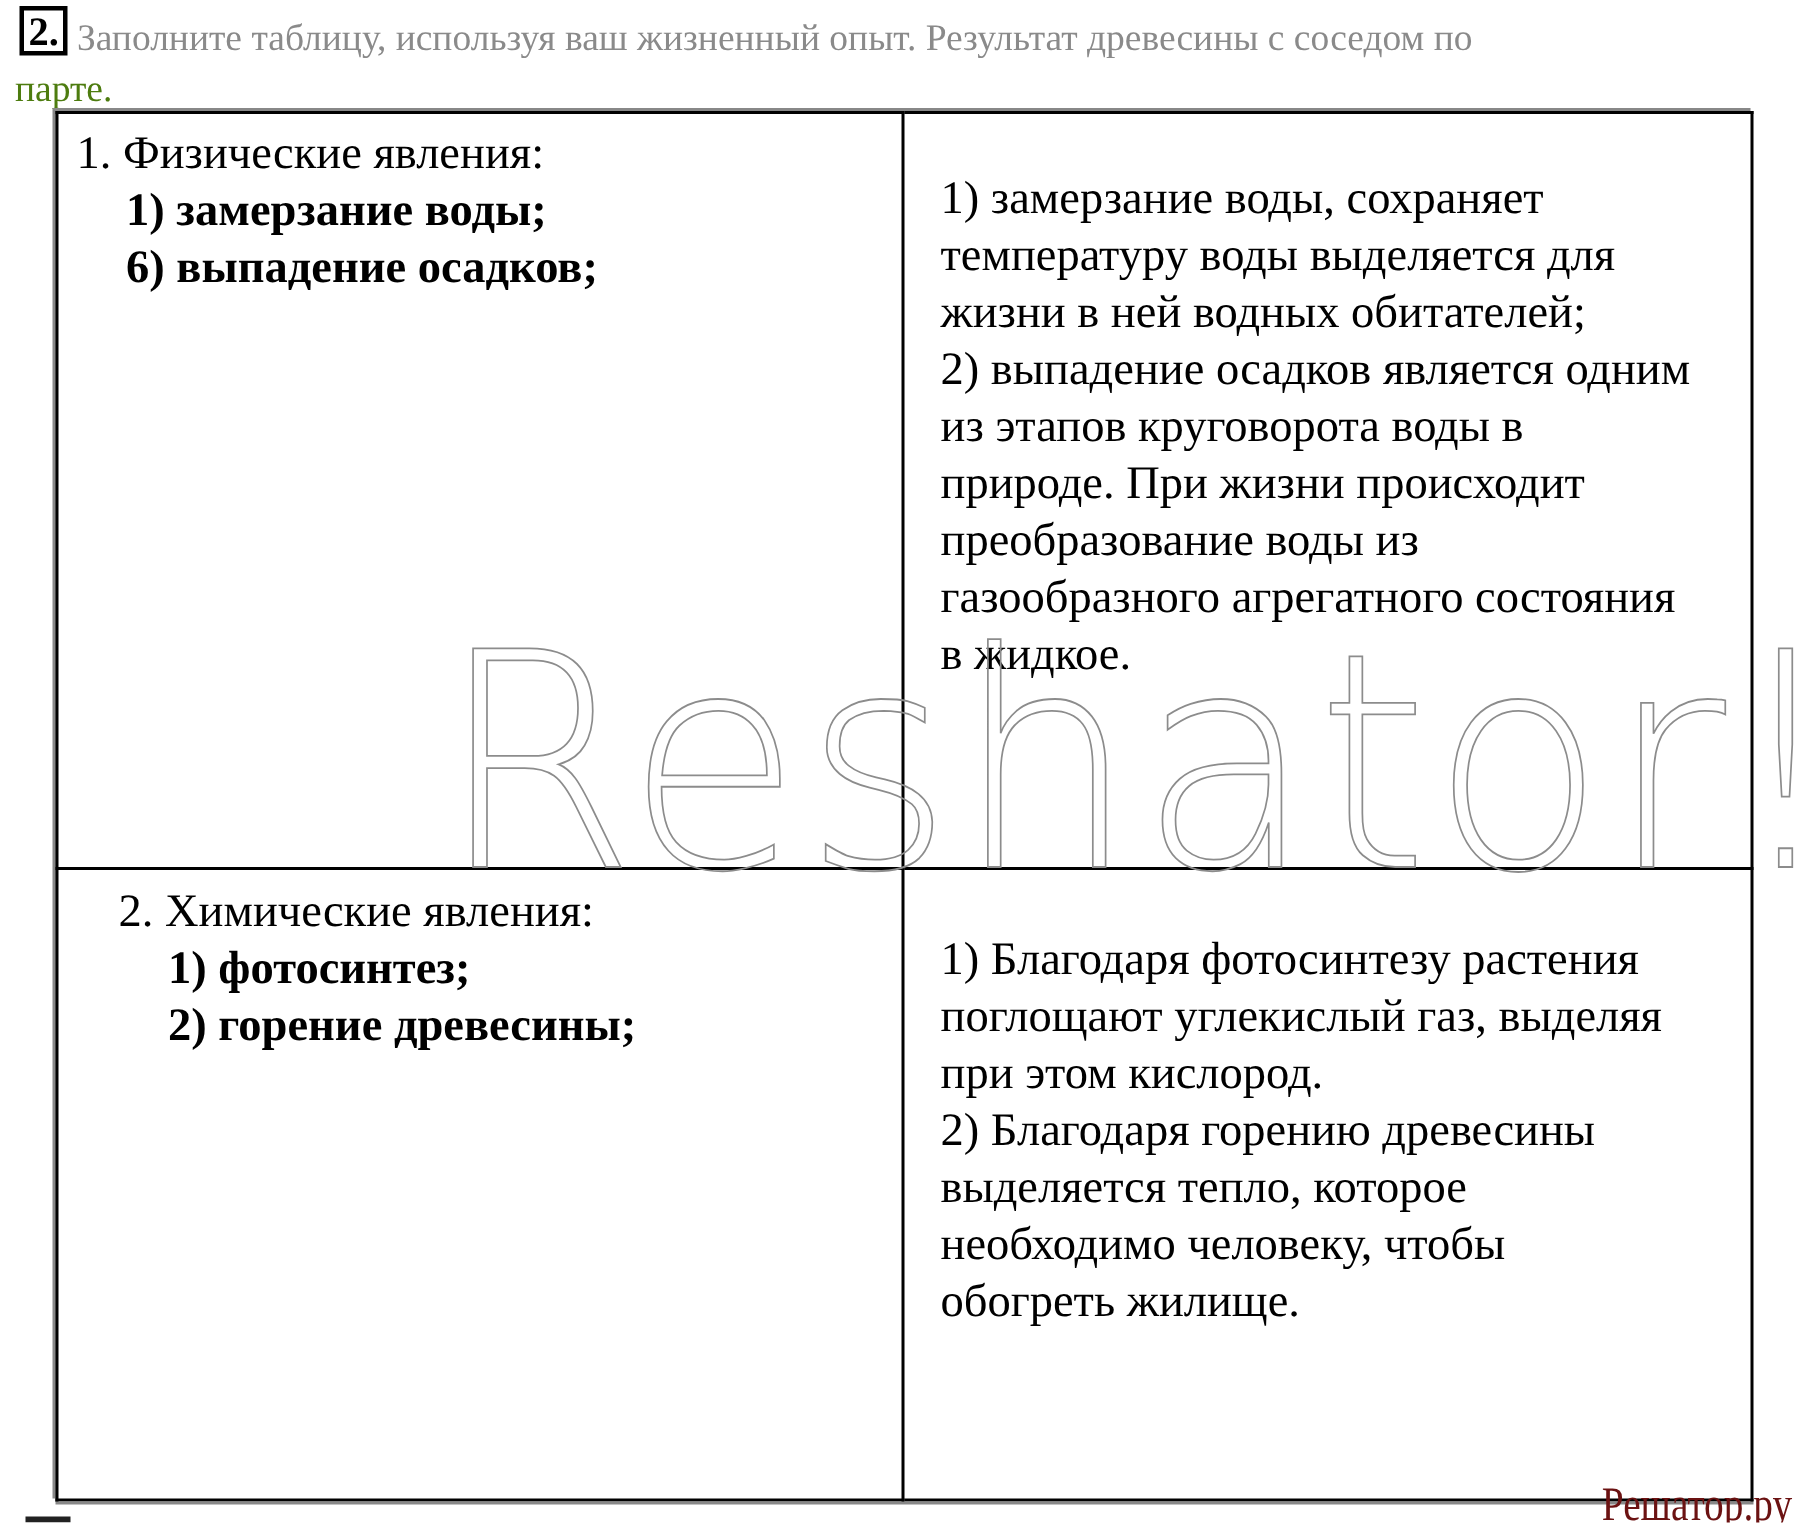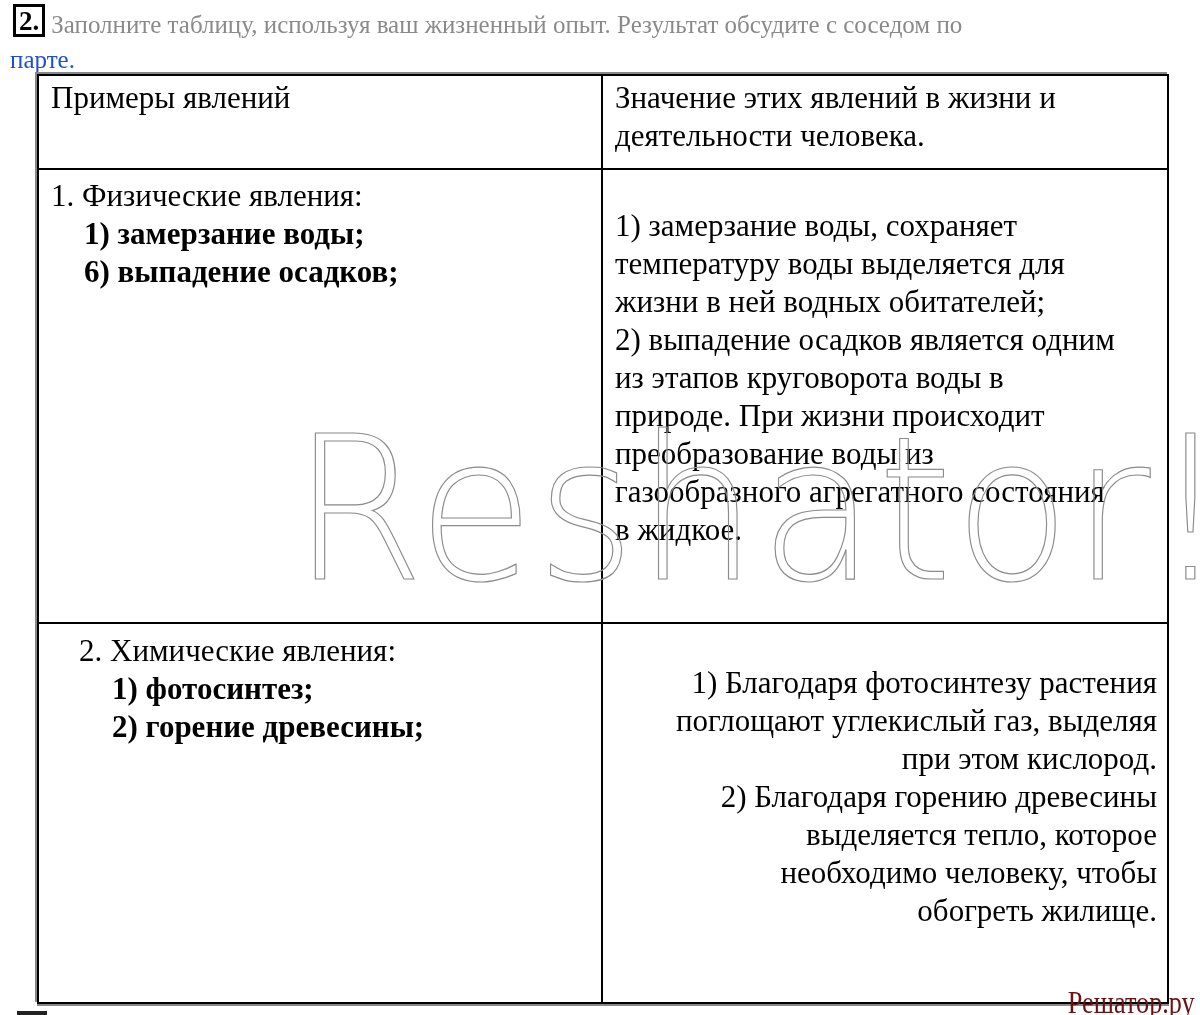--- a/index.html
+++ b/index.html
@@ -5,73 +5,60 @@
     html, body { margin: 0; padding: 0; background: #ffffff; }
     body { width: 1200px; height: 1015px; position: relative; overflow: hidden;
            font-family: "Liberation Serif", serif; color: #000; }
     .task-header { position: absolute; left: 13px; top: 4px; width: 1180px;
                    font-size: 25px; line-height: 38px; color: #8a8a8a; }
     .task-number { display: inline-block; border: 3px solid #000; color: #000;
                    font-weight: bold; font-size: 27px; line-height: 26px;
                    padding: 1px 3px 0 3px; margin-right: 6px; vertical-align: 3px;
                    font-family: "Liberation Serif", serif; }
     .task-text { }
-    .task-cont { position: absolute; left: 10px; top: 46px; font-size: 25px; color: #1d4ed8;
+    .task-cont { position: absolute; left: 10px; top: 46px; font-size: 25px; color: #4d7c0f;
                  line-height: 28px; }
     table.answer { position: absolute; left: 37px; top: 74px; width: 1130px; height: 927px;
                    border-collapse: collapse; table-layout: fixed;
                    border: 2px solid #000; box-shadow: -2px -2px 0 #888, 0 2px 0 #888; }
     table.answer td { border: 2px solid #000; vertical-align: top; font-size: 31px;
                       line-height: 38px; padding: 0; }
     col.c1 { width: 564px; }
     col.c2 { width: 566px; }
     .hdr td { height: 92px; }
     .row1 td { height: 452px; }
     .row2 td { height: 378px; }
     .cell-inner { padding: 3px 10px 0 12px; }
     .cell-inner-r { padding: 3px 10px 0 12px; }
     .indent { padding-left: 33px; font-weight: bold; }
-    .gap-top { padding-top: 37px; }
+    .gap-top { padding-top: 37px; margin-left: 12px; }
     .line { display: block; white-space: nowrap; }
     .watermark { position: absolute; left: 292px; top: 410px; font-family: "DejaVu Sans", sans-serif;
                  font-size: 200px; font-weight: 100; color: transparent;
                  -webkit-text-stroke: 1.2px #8c8c8c; letter-spacing: 2px; line-height: 200px;
                  pointer-events: none; transform: scaleX(0.95); transform-origin: left top; }
     .footer-brand { position: absolute; right: 5px; top: 986px; font-size: 32px; line-height: 32px;
                     color: #6b1212; font-family: "Liberation Serif", serif; transform: scaleX(0.82);
                     transform-origin: right top; }
     .corner-mark { position: absolute; left: 17px; top: 1011px; width: 30px; height: 4px; background: #222; }
   </style>
 </head>
 <body>
 
 <div class="task-header">
-  <span class="task-number">2.</span><span class="task-text">Заполните таблицу, используя ваш жизненный опыт. Результат обсудите с соседом по</span>
+  <span class="task-number">2.</span><span class="task-text">Заполните таблицу, используя ваш жизненный опыт. Результат древесины с соседом по</span>
 </div>
 <div class="task-cont">парте.</div>
 
 <table class="answer">
   <colgroup>
       <col class="c1">
       <col class="c2">
     </colgroup>
   <tbody>
-      <tr class="hdr">
-    <td>
-      <div class="cell-inner">
-            <span class="line">Примеры явлений</span>
-          </div>
-    </td>
-    <td>
-      <div class="cell-inner-r">
-        <span class="line">Значение этих явлений в жизни и</span>
-        <span class="line">деятельности человека.</span>
-      </div>
-    </td>
-  </tr>
   <tr class="row1">
     <td>
       <div class="cell-inner" style="padding-top:7px;">
         <span class="line">1. Физические явления:</span>
         <span class="line indent">1) замерзание воды;</span>
         <span class="line indent">6) выпадение осадков;</span>
       </div>
     </td>
     <td>
       <div class="cell-inner-r gap-top">
@@ -89,21 +76,21 @@
   </tr>
   <tr class="row2">
     <td>
       <div class="cell-inner" style="padding-top:8px;padding-left:40px;">
         <span class="line">2. Химические явления:</span>
         <span class="line indent">1) фотосинтез;</span>
         <span class="line indent">2) горение древесины;</span>
       </div>
     </td>
     <td>
-      <div class="cell-inner-r gap-top" style="padding-top:40px;text-align:right;">
+      <div class="cell-inner-r gap-top" style="padding-top:40px;">
         <span class="line">1) Благодаря фотосинтезу растения</span>
         <span class="line">поглощают углекислый газ, выделяя</span>
         <span class="line">при этом кислород.</span>
         <span class="line">2) Благодаря горению древесины</span>
         <span class="line">выделяется тепло, которое</span>
         <span class="line">необходимо человеку, чтобы</span>
         <span class="line">обогреть жилище.</span>
       </div>
     </td>
   </tr>

